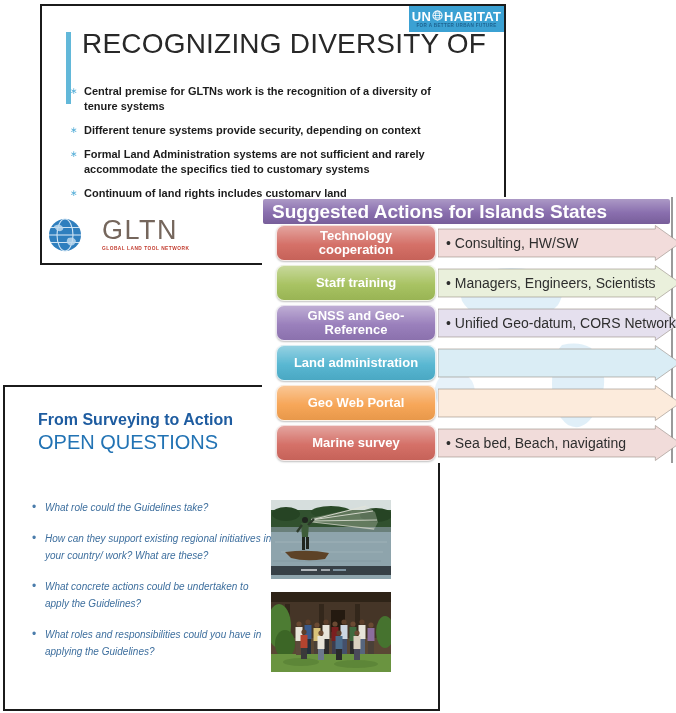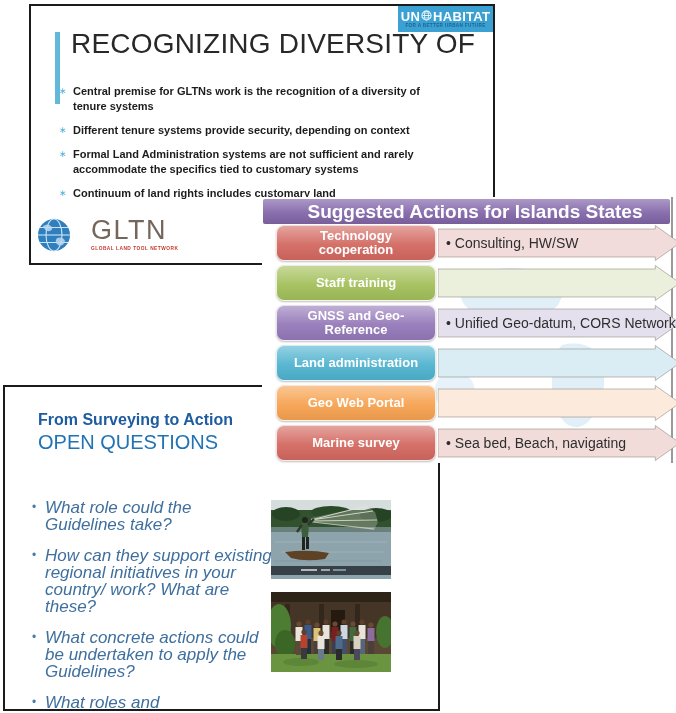--- a/index.html
+++ b/index.html
@@ -1,43 +1,43 @@
 <!DOCTYPE html>
 <html><head>
 <meta charset="utf-8">
 <style>
   html,body{margin:0;padding:0;background:#ffffff;}
   *{box-sizing:border-box;font-family:"Liberation Sans",sans-serif;}
   .canvas{position:relative;width:676px;height:713px;background:#ffffff;overflow:hidden;}
   .slide{position:absolute;background:#ffffff;}
 
   
-  .slide1{left:29px;top:4px;width:466px;height:261px;border:2px solid #1b1b1b;z-index:1;padding-left:6px;}
+  .slide1{left:40px;top:4px;width:466px;height:261px;border:2px solid #1b1b1b;z-index:1;padding-left:6px;}
   .un-logo{position:absolute;top:0;right:0;width:95px;height:26px;background:#3ba1d3;color:#fff;
            display:flex;flex-direction:column;align-items:center;justify-content:center;line-height:1;}
   .un-logo-main{display:flex;align-items:center;gap:1px;font-weight:bold;font-size:13px;letter-spacing:.3px;}
   .un-logo-tag{font-size:4.6px;letter-spacing:.35px;color:#1d6391;font-weight:bold;margin-top:1px;}
   .accent-bar{position:absolute;left:24px;top:26px;width:5px;height:72px;background:#62b8d9;}
   .s1-title{position:absolute;left:40px;top:22px;width:410px;font-size:28px;line-height:1.12;
             color:#282828;font-weight:500;letter-spacing:.2px;margin:0;}
   .s1-bullets{position:absolute;left:26px;top:78px;width:400px;display:flex;flex-direction:column;gap:9px;
               margin:0;padding:0;list-style:none;}
   .s1-bullet{display:flex;align-items:flex-start;}
   .s1-marker{width:16px;flex:0 0 16px;color:#55aed8;font-size:9px;line-height:15px;text-align:left;padding-left:2px;}
   .s1-text{width:365px;font-size:11px;font-weight:bold;line-height:15px;color:#1c1c1c;}
   .gltn{position:absolute;left:6px;top:212px;display:flex;align-items:flex-start;gap:20px;}
   .gltn-name{font-size:27px;line-height:.95;color:#75665c;letter-spacing:1.5px;font-weight:400;}
   .gltn-tag{font-size:4.8px;font-weight:bold;letter-spacing:.5px;color:#c23b2e;margin-top:2px;}
 
   
   .slide2{left:262px;top:197px;width:411px;height:266px;border-right:2px solid #9a9a9a;z-index:3;}
   .s2-header{position:absolute;left:1px;top:2px;width:407px;height:25px;border-radius:2px;
-             color:#fff;font-size:19px;font-weight:bold;line-height:25px;padding-left:17px;
+             color:#fff;font-size:19px;font-weight:bold;line-height:25px;padding-left:9px;
              background-color:#8569ab;
-             background-image:linear-gradient(180deg,rgba(255,255,255,.32),rgba(255,255,255,.04) 55%,rgba(0,0,0,.10));text-align:center;}
+             background-image:linear-gradient(180deg,rgba(255,255,255,.32),rgba(255,255,255,.04) 55%,rgba(0,0,0,.10));}
   .s2-map{position:absolute;left:150px;top:58px;width:260px;height:206px;z-index:0;}
   .s2-rows{position:absolute;left:14px;top:28px;width:405px;display:flex;flex-direction:column;gap:4px;z-index:1;}
   .action-row{position:relative;display:flex;height:36px;}
   .row-box{width:160px;height:36px;border-radius:8px;border:1.5px solid rgba(255,255,255,.78);
            display:flex;align-items:center;justify-content:center;text-align:center;
            color:#fff;font-size:13px;font-weight:bold;line-height:1.08;padding:1px 12px;
            background-color:#999;
            background-image:linear-gradient(180deg,rgba(255,255,255,.40),rgba(255,255,255,.06) 55%,rgba(0,0,0,.06));
            box-shadow:0 1px 2px rgba(0,0,0,.25);}
   .row-arrow{position:relative;flex:1;margin-left:2px;height:36px;}
@@ -47,21 +47,21 @@
               font-size:14px;color:#2e2e2e;white-space:nowrap;}
 
   
   .slide3{left:3px;top:385px;width:437px;height:326px;border:2px solid #1b1b1b;z-index:2;}
   .s3-title{position:absolute;left:33px;top:24px;font-size:16px;font-weight:bold;color:#1e5ca0;margin:0;}
   .s3-subtitle{position:absolute;left:33px;top:44px;font-size:20px;color:#2273b4;margin:0;font-weight:400;}
   .s3-questions{position:absolute;left:27px;top:112px;width:242px;display:flex;flex-direction:column;gap:14px;
                 margin:0;padding:0;list-style:none;}
   .s3-q{display:flex;align-items:flex-start;}
   .s3-qmarker{flex:0 0 13px;color:#4a7cab;font-size:12px;line-height:17px;}
-  .s3-qtext{flex:1;font-size:17px;font-style:italic;color:#3e6f9e;line-height:17px;}
+  .s3-qtext{flex:1;font-size:10px;font-style:italic;color:#3e6f9e;line-height:17px;}
   .photo{position:absolute;left:266px;width:120px;}
   .photo svg{display:block;}
   .photo1{top:113px;height:79px;}
   .photo2{top:205px;height:80px;}
 </style>
 </head>
 <body>
 
 <div class="canvas">
 
@@ -263,20 +263,21 @@
         </div>
       </div>
       <div class="action-row">
         <div class="row-box" style="background-color: rgb(163, 191, 89);">
             <span>Staff training</span>
           </div>
         <div class="row-arrow">
           <svg viewBox="0 0 246 36" preserveAspectRatio="none">
               <polygon class="arrow-shape" points="0,4 220,4 220,0.5 245,18 220,35.5 220,32 0,32" style="fill: rgb(234, 240, 220);"></polygon>
             </svg>
+          <span class="arrow-text">• Managers, Engineers, Scientists</span>
         </div>
       </div>
       <div class="action-row">
         <div class="row-box" style="background-color: rgb(148, 120, 184);">
             <span>GNSS and Geo-Reference</span>
           </div>
         <div class="row-arrow">
           <svg viewBox="0 0 246 36" preserveAspectRatio="none">
               <polygon class="arrow-shape" points="0,4 220,4 220,0.5 245,18 220,35.5 220,32 0,32" style="fill: rgb(229, 224, 238);"></polygon>
             </svg>

